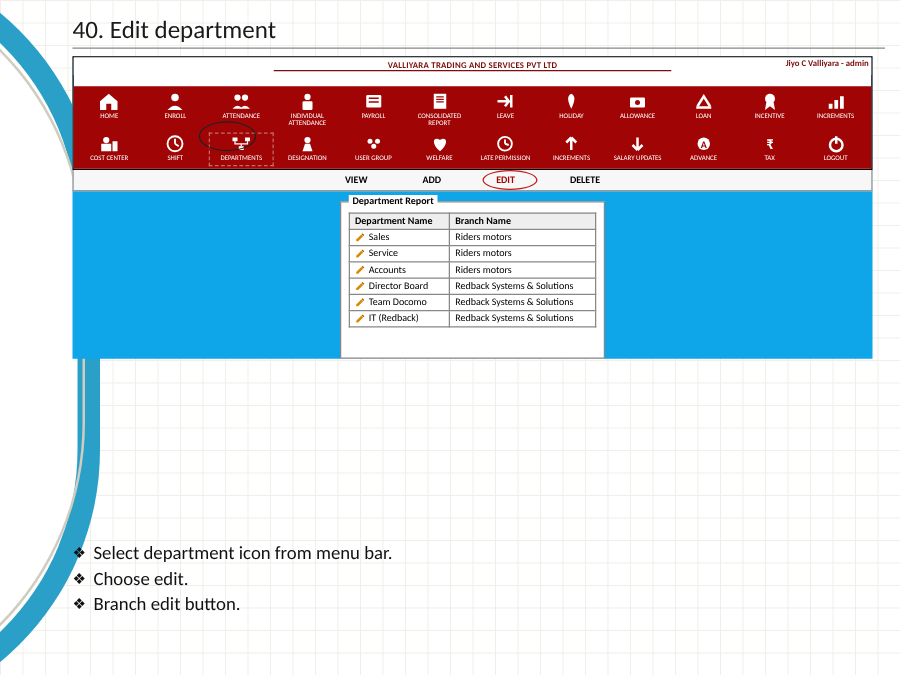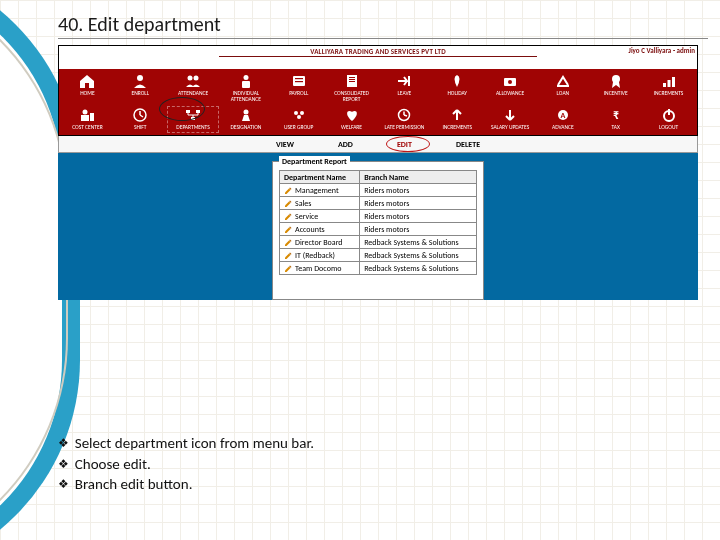--- a/index.html
+++ b/index.html
@@ -53,21 +53,21 @@
     font-size: 20px;
     color: #1a1a1a;
     margin-bottom: 4px;
     border-bottom: 1px solid #888;
     padding-bottom: 2px;
     width: 100%;
   }
   .screenshot {
     margin-top: 6px;
     width: 640px;
-    background: #0369a1;
+    background: #0ea5e9;
   }
   .redbar-outer{
     border:1px solid #000;
     background:#fff;
   }
   .company-strip{
     height:14px;
     background:#fff;
     position:relative;
     font-size:7px;
@@ -491,27 +491,20 @@
       <div class="panel">
         <span class="panel-legend">Department Report</span>
         <table class="tbl">
           <thead>
             <tr>
               <th>Department Name</th>
               <th>Branch Name</th>
             </tr>
           </thead>
           <tbody id="tblbody">
-              <tr>
-                <td><span class="edit-ic"><svg width="8" height="8" viewBox="0 0 8 8">
-                      <path d="M1 7 L1 5.5 L5 1.5 L6.5 3 L2.5 7 Z" fill="#d88a00"></path>
-                      <path d="M5.2 1.3 L6.7 2.8 L7.5 2 L6 0.5 Z" fill="#b06000"></path>
-                    </svg></span>Management</td>
-                <td>Riders motors</td>
-              </tr>
               <tr>
                 <td><span class="edit-ic"><svg width="8" height="8" viewBox="0 0 8 8">
                       <path d="M1 7 L1 5.5 L5 1.5 L6.5 3 L2.5 7 Z" fill="#d88a00"></path>
                       <path d="M5.2 1.3 L6.7 2.8 L7.5 2 L6 0.5 Z" fill="#b06000"></path>
                     </svg></span>Sales</td>
                 <td>Riders motors</td>
               </tr>
               <tr>
                 <td><span class="edit-ic"><svg width="8" height="8" viewBox="0 0 8 8">
                       <path d="M1 7 L1 5.5 L5 1.5 L6.5 3 L2.5 7 Z" fill="#d88a00"></path>
@@ -530,28 +523,28 @@
                 <td><span class="edit-ic"><svg width="8" height="8" viewBox="0 0 8 8">
                       <path d="M1 7 L1 5.5 L5 1.5 L6.5 3 L2.5 7 Z" fill="#d88a00"></path>
                       <path d="M5.2 1.3 L6.7 2.8 L7.5 2 L6 0.5 Z" fill="#b06000"></path>
                     </svg></span>Director Board</td>
                 <td>Redback Systems &amp; Solutions</td>
               </tr>
               <tr>
                 <td><span class="edit-ic"><svg width="8" height="8" viewBox="0 0 8 8">
                       <path d="M1 7 L1 5.5 L5 1.5 L6.5 3 L2.5 7 Z" fill="#d88a00"></path>
                       <path d="M5.2 1.3 L6.7 2.8 L7.5 2 L6 0.5 Z" fill="#b06000"></path>
-                    </svg></span>IT (Redback)</td>
+                    </svg></span>Team Docomo</td>
                 <td>Redback Systems &amp; Solutions</td>
               </tr>
               <tr>
                 <td><span class="edit-ic"><svg width="8" height="8" viewBox="0 0 8 8">
                       <path d="M1 7 L1 5.5 L5 1.5 L6.5 3 L2.5 7 Z" fill="#d88a00"></path>
                       <path d="M5.2 1.3 L6.7 2.8 L7.5 2 L6 0.5 Z" fill="#b06000"></path>
-                    </svg></span>Team Docomo</td>
+                    </svg></span>IT (Redback)</td>
                 <td>Redback Systems &amp; Solutions</td>
               </tr>
             </tbody>
         </table>
       </div>
     </div>
   </div>
 
   <div class="bullets" id="bullets">
       <div class="row">

